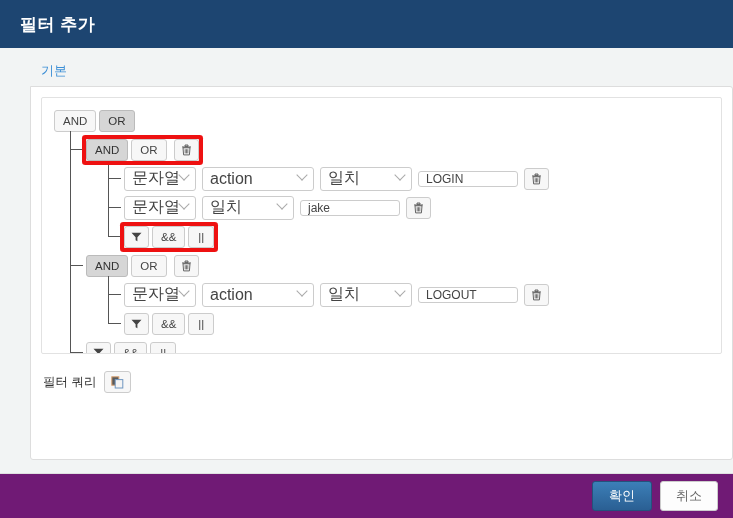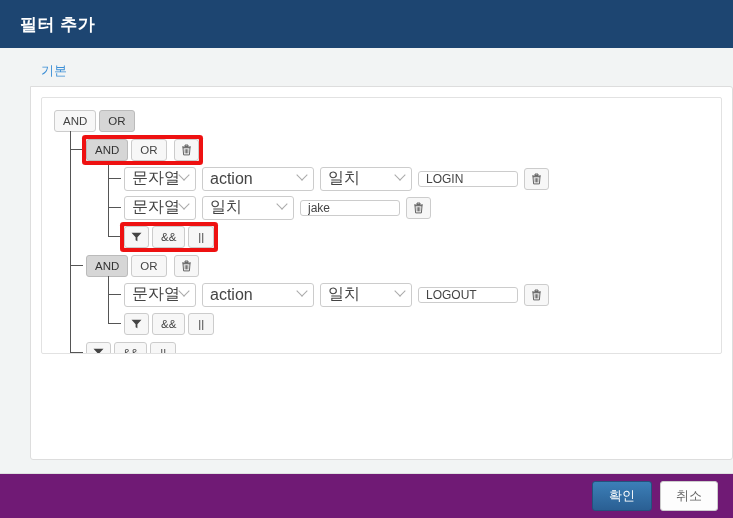--- a/index.html
+++ b/index.html
@@ -473,19 +473,28 @@
               <div class="btn">||</div>
             </div>
           </div>
         </li>
 
       </ul>
     </div>
   </div>
 
   <div class="query-sec">
+    <div class="query-label-row">
+      <div class="query-label">필터 쿼리</div>
+      <div class="btn icon-btn">
+        <svg width="13" height="13" viewBox="0 0 13 13">
+          <rect x="0.8" y="0.8" width="7" height="8.4" fill="#5a5a5a" stroke="#d8a070" stroke-width="1"></rect>
+          <rect x="4.2" y="3.6" width="7.6" height="8.4" fill="#f4f4f4" stroke="#6f96c0" stroke-width="1"></rect>
+        </svg>
+      </div>
+    </div>
   </div>
 </div>
 
 <div class="dlg-footer">
   <button class="btn-primary">확인</button>
   <button class="btn-default">취소</button>
 </div>
 
 </body></html>

